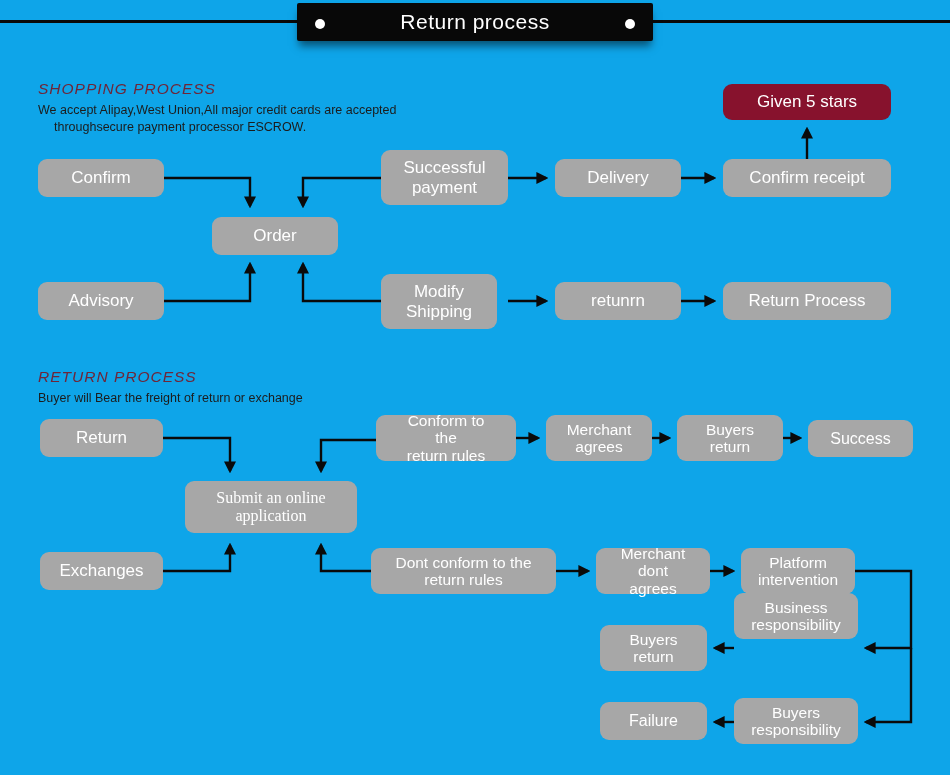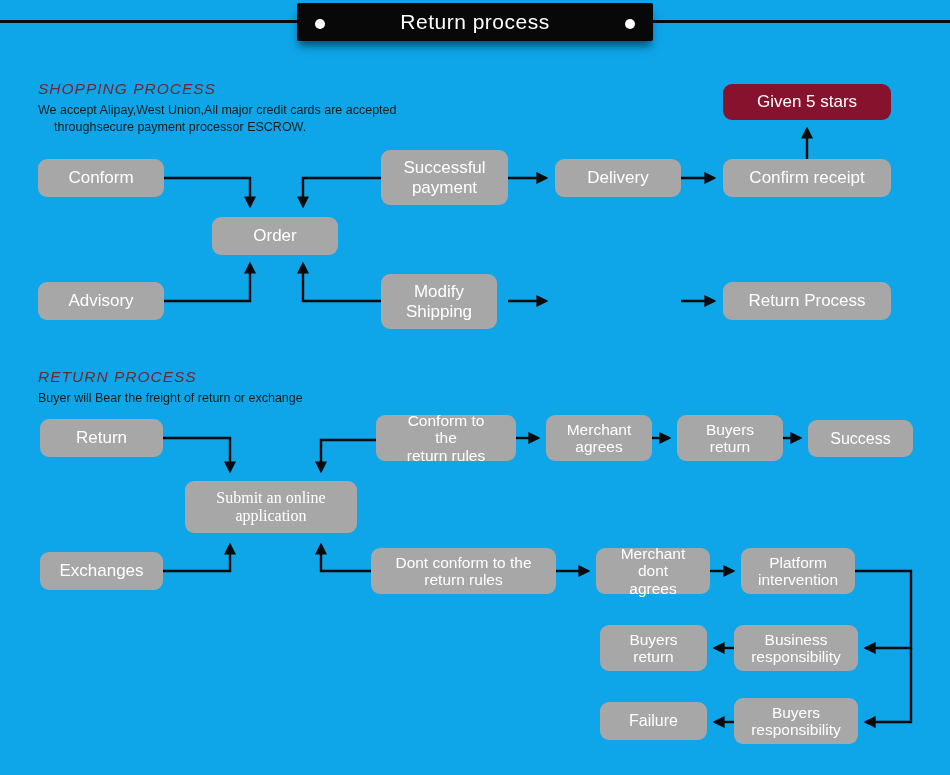--- a/index.html
+++ b/index.html
@@ -105,29 +105,30 @@
     <span class="dot left"></span>
     <span>Return process</span>
     <span class="dot right"></span>
   </div>
 
   <div class="section-heading" style="left:38px;top:80px;">SHOPPING PROCESS</div>
   <div class="section-desc" style="left:38px;top:102px;">We accept Alipay,West Union,All major credit cards are accepted</div>
   <div class="section-desc" style="left:34px;top:119px;margin-left:20px;">throughsecure payment processor ESCROW.</div>
 
   <div class="node maroon" style="left:723px;top:84px;width:168px;height:36px;">Given 5 stars</div>
-  <div class="node" style="left:38px;top:159px;width:126px;height:38px;">Conform</div>
+  <div class="node" style="left:38px;top:159px;width:126px;height:38px;">Confirm</div>
   <div class="node" style="left:381px;top:150px;width:127px;height:55px;">Successful
 payment</div>
   <div class="node" style="left:555px;top:159px;width:126px;height:38px;">Delivery</div>
   <div class="node" style="left:723px;top:159px;width:168px;height:38px;">Confirm receipt</div>
   <div class="node" style="left:212px;top:217px;width:126px;height:38px;">Order</div>
   <div class="node" style="left:38px;top:282px;width:126px;height:38px;">Advisory</div>
   <div class="node" style="left:381px;top:274px;width:116px;height:55px;">Modify
 Shipping</div>
+  <div class="node" style="left:555px;top:282px;width:126px;height:38px;">retunrn</div>
   <div class="node" style="left:723px;top:282px;width:168px;height:38px;">Return Process</div>
 
   <div class="section-heading" style="left:38px;top:368px;">RETURN PROCESS</div>
   <div class="section-desc" style="left:38px;top:390px;">Buyer will Bear the freight of return or exchange</div>
 
   <div class="node" style="left:40px;top:419px;width:123px;height:38px;">Return</div>
   <div class="node sm" style="left:376px;top:415px;width:140px;height:46px;">Conform to the
 return rules</div>
   <div class="node sm" style="left:546px;top:415px;width:106px;height:46px;">Merchant
 agrees</div>
@@ -138,19 +139,19 @@
 application</div>
   <div class="node" style="left:40px;top:552px;width:123px;height:38px;">Exchanges</div>
   <div class="node sm" style="left:371px;top:548px;width:185px;height:46px;">Dont conform to the
 return rules</div>
   <div class="node sm" style="left:596px;top:548px;width:114px;height:46px;">Merchant
 dont agrees</div>
   <div class="node sm" style="left:741px;top:548px;width:114px;height:46px;">Platform
 intervention</div>
   <div class="node sm" style="left:600px;top:625px;width:107px;height:46px;">Buyers
 return</div>
-  <div class="node sm" style="left:734px;top:625px;width:124px;height:46px;">Business
+  <div class="node sm" style="left:734px;top:593px;width:124px;height:46px;">Business
 responsibility</div>
   <div class="node md" style="left:600px;top:702px;width:107px;height:38px;">Failure</div>
   <div class="node sm" style="left:734px;top:698px;width:124px;height:46px;">Buyers
 responsibility</div>
 
 </div>
 
 </body></html>

